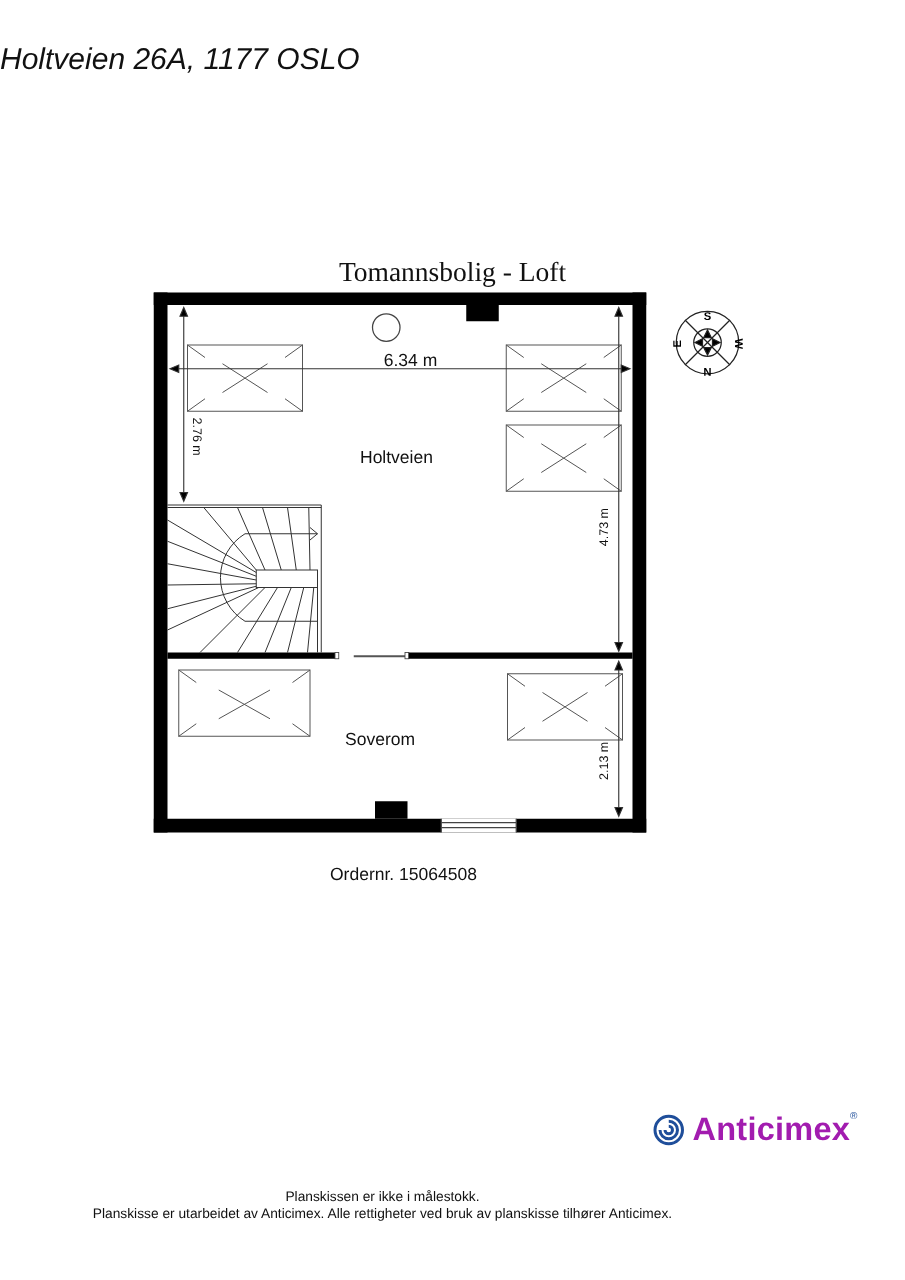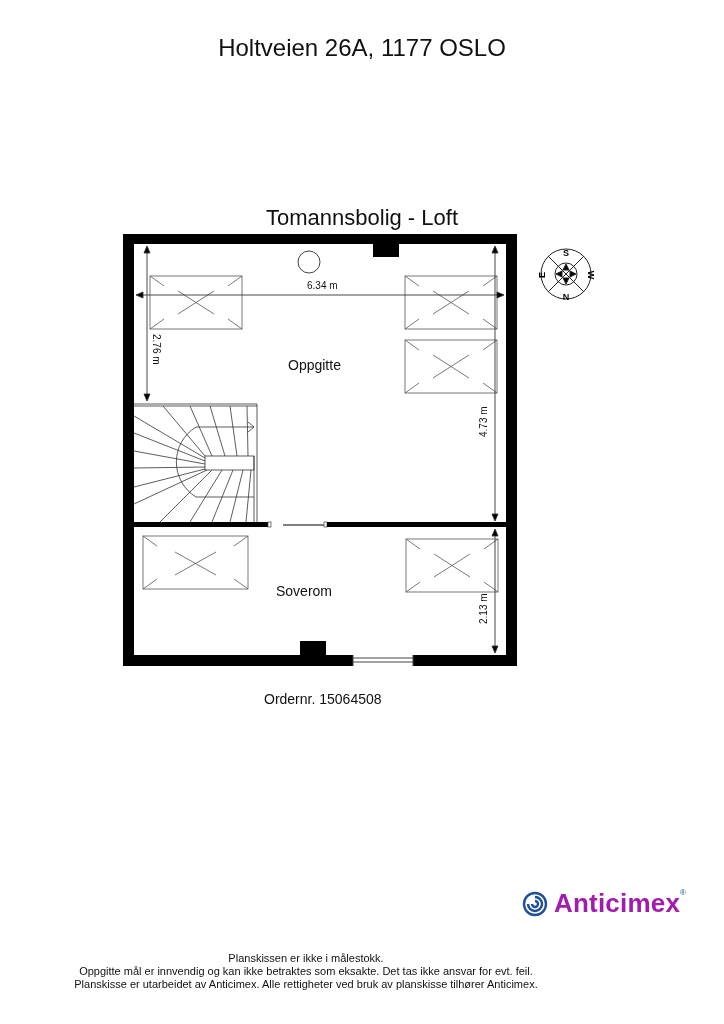--- a/index.html
+++ b/index.html
@@ -1,26 +1,26 @@
 <!DOCTYPE html>
 <html><head>
 <meta charset="utf-8">
 <style>
   html, body { margin:0; padding:0; background:#ffffff; }
   body { width:724px; height:1024px; position:relative; overflow:hidden; font-family:"Liberation Sans", sans-serif; color:#111; }
-  .title { position:absolute; top:34px; left:0; width:724px; text-align:center; font-size:24px; }
-  .subtitle { position:absolute; top:205px; left:0; width:724px; text-align:center; font-size:22px; padding-left:0; }
+  .title { position:absolute; top:34px; left:0; width:724px; text-align:left; font-size:24px;font-style:italic; }
+  .subtitle { position:absolute; top:205px; left:0; width:724px; text-align:center; font-size:22px; padding-left:0;font-family:Liberation Serif, serif; }
   .plan { position:absolute; left:0; top:0; }
   .order { position:absolute; top:691px; left:264px; font-size:14px; }
   .logo { position:absolute; top:888px; left:522px; display:flex; align-items:center; gap:6px; }
   .logo-text { font-size:26px; font-weight:bold; color:#a21caf; letter-spacing:0.2px; }
   .logo-reg { font-size:8px; color:#1f4e9a; vertical-align:top; }
   .disclaimer { position:absolute; top:952px; left:0; width:612px; text-align:center; font-size:11px; line-height:13px; }
   .rlabel { position:absolute; font-size:14px; }
-  .dim { position:absolute; font-size:10px; }
+  .dim { position:absolute; font-size:14px; }
   .dimv { position:absolute; font-size:10px; transform-origin:left top; }
 </style>
 </head>
 <body>
 
 <div class="title">Holtveien 26A, 1177 OSLO</div>
 <div class="subtitle">Tomannsbolig  - Loft</div>
 
 <svg class="plan" width="724" height="1024" viewBox="0 0 724 1024">
 
@@ -152,36 +152,35 @@
     <polygon points="10,0 4,-3 4,3" fill="#000"></polygon>
   </g>
   <g font-family="Liberation Sans, sans-serif" font-size="9" font-weight="bold" fill="#000" text-anchor="middle">
     <text x="566" y="256">S</text>
     <text x="591" y="278" transform="rotate(90 591 275)">W</text>
     <text x="566" y="300" transform="rotate(180 566 297)">N</text>
     <text x="542" y="278" transform="rotate(-90 542 275)">E</text>
   </g>
 </svg>
 
-<div class="rlabel" style="top:357px; left:288px;">Oppgitte</div>
+<div class="rlabel" style="top:357px; left:288px;">Holtveien</div>
 <div class="rlabel" style="top:583px; left:276px;text-align:center;">Soverom</div>
 
 <div class="dim" style="top:280px; left:307px;">6.34 m</div>
 <div class="dimv" style="top:334px; left:162px; transform:rotate(90deg);">2.76 m</div>
 <div class="dimv" style="top:437px; left:478px; transform:rotate(-90deg);">4.73 m</div>
 <div class="dimv" style="top:624px; left:478px; transform:rotate(-90deg);">2.13 m</div>
 
 <div class="order">Ordernr. 15064508</div>
 
 <div class="logo">
   <svg width="26" height="26" viewBox="0 0 26 26" fill="none" stroke="#1f4e9a" stroke-width="2.4">
     <circle cx="13" cy="13" r="11"></circle>
     <path d="M13 6 A7 7 0 1 1 6 13"></path>
     <path d="M13 10 A3 3 0 1 1 10 13"></path>
   </svg>
   <span><span class="logo-text">Anticimex</span><span class="logo-reg">®</span></span>
 </div>
 
 <div class="disclaimer">
   <div>Planskissen er ikke i målestokk.</div>
-  <div>Oppgitte mål er innvendig og kan ikke betraktes som eksakte. Det tas ikke ansvar for evt. feil.</div>
   <div>Planskisse er utarbeidet av Anticimex. Alle rettigheter ved bruk av planskisse tilhører Anticimex.</div>
 </div>
 
 </body></html>

